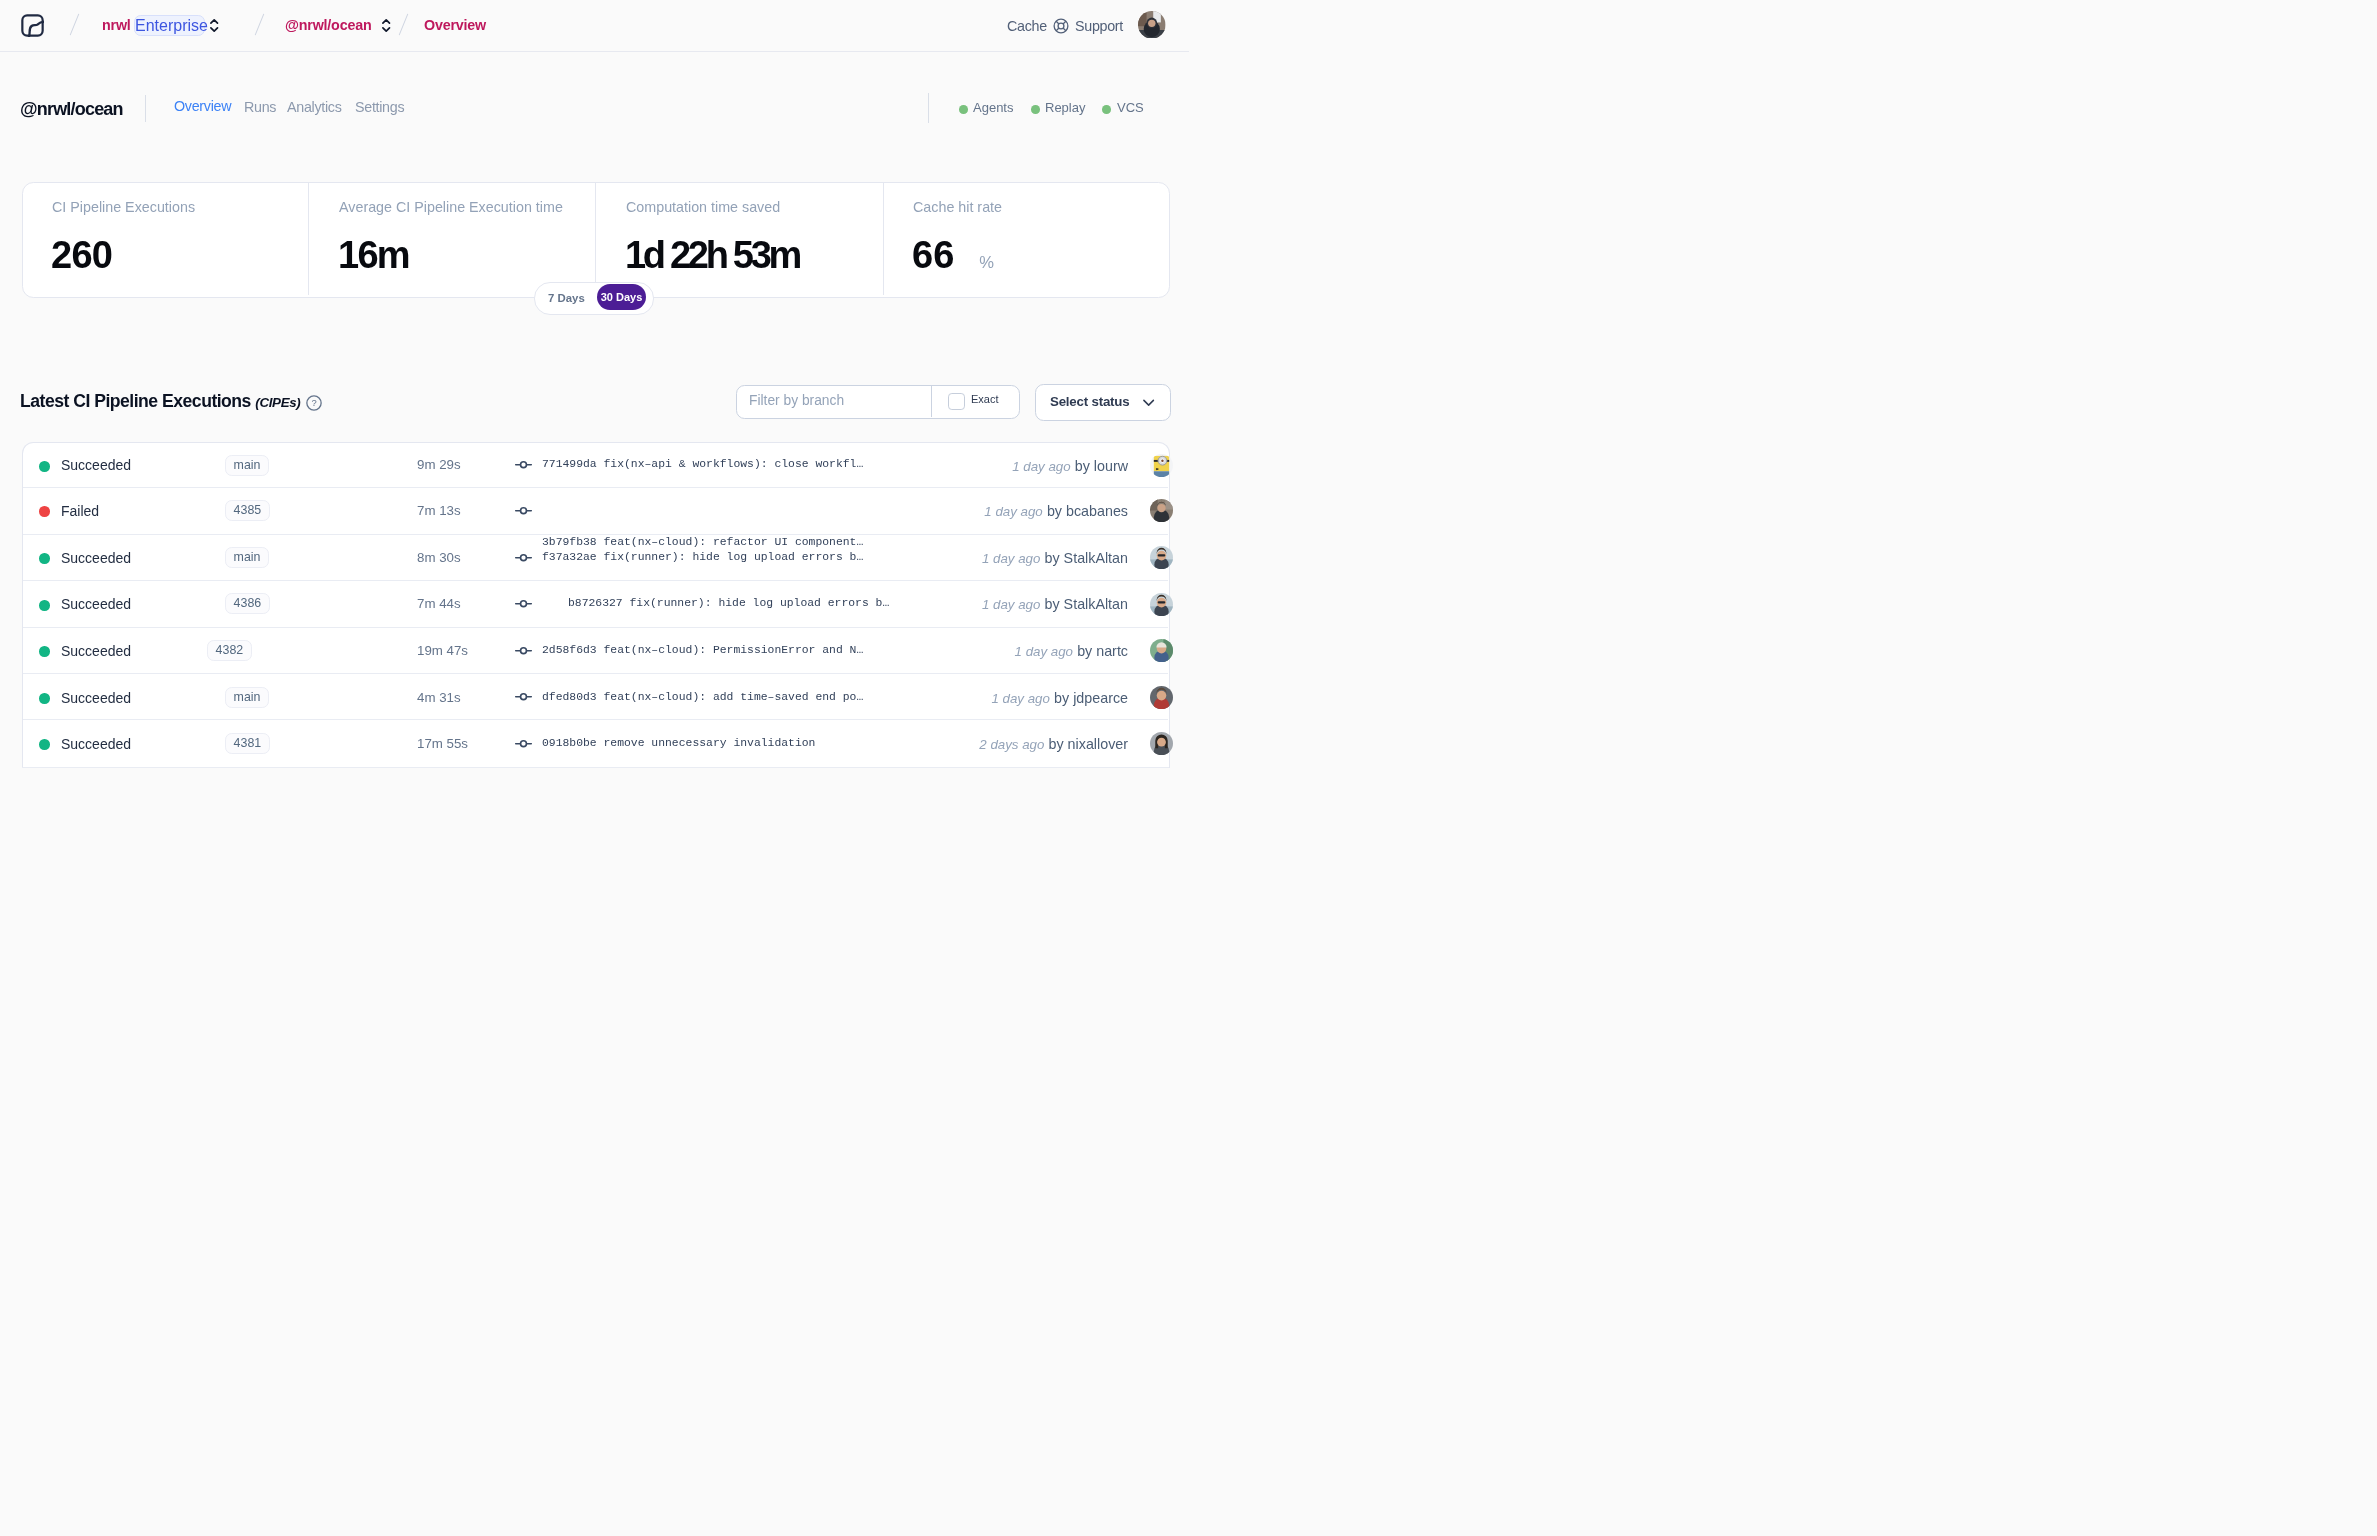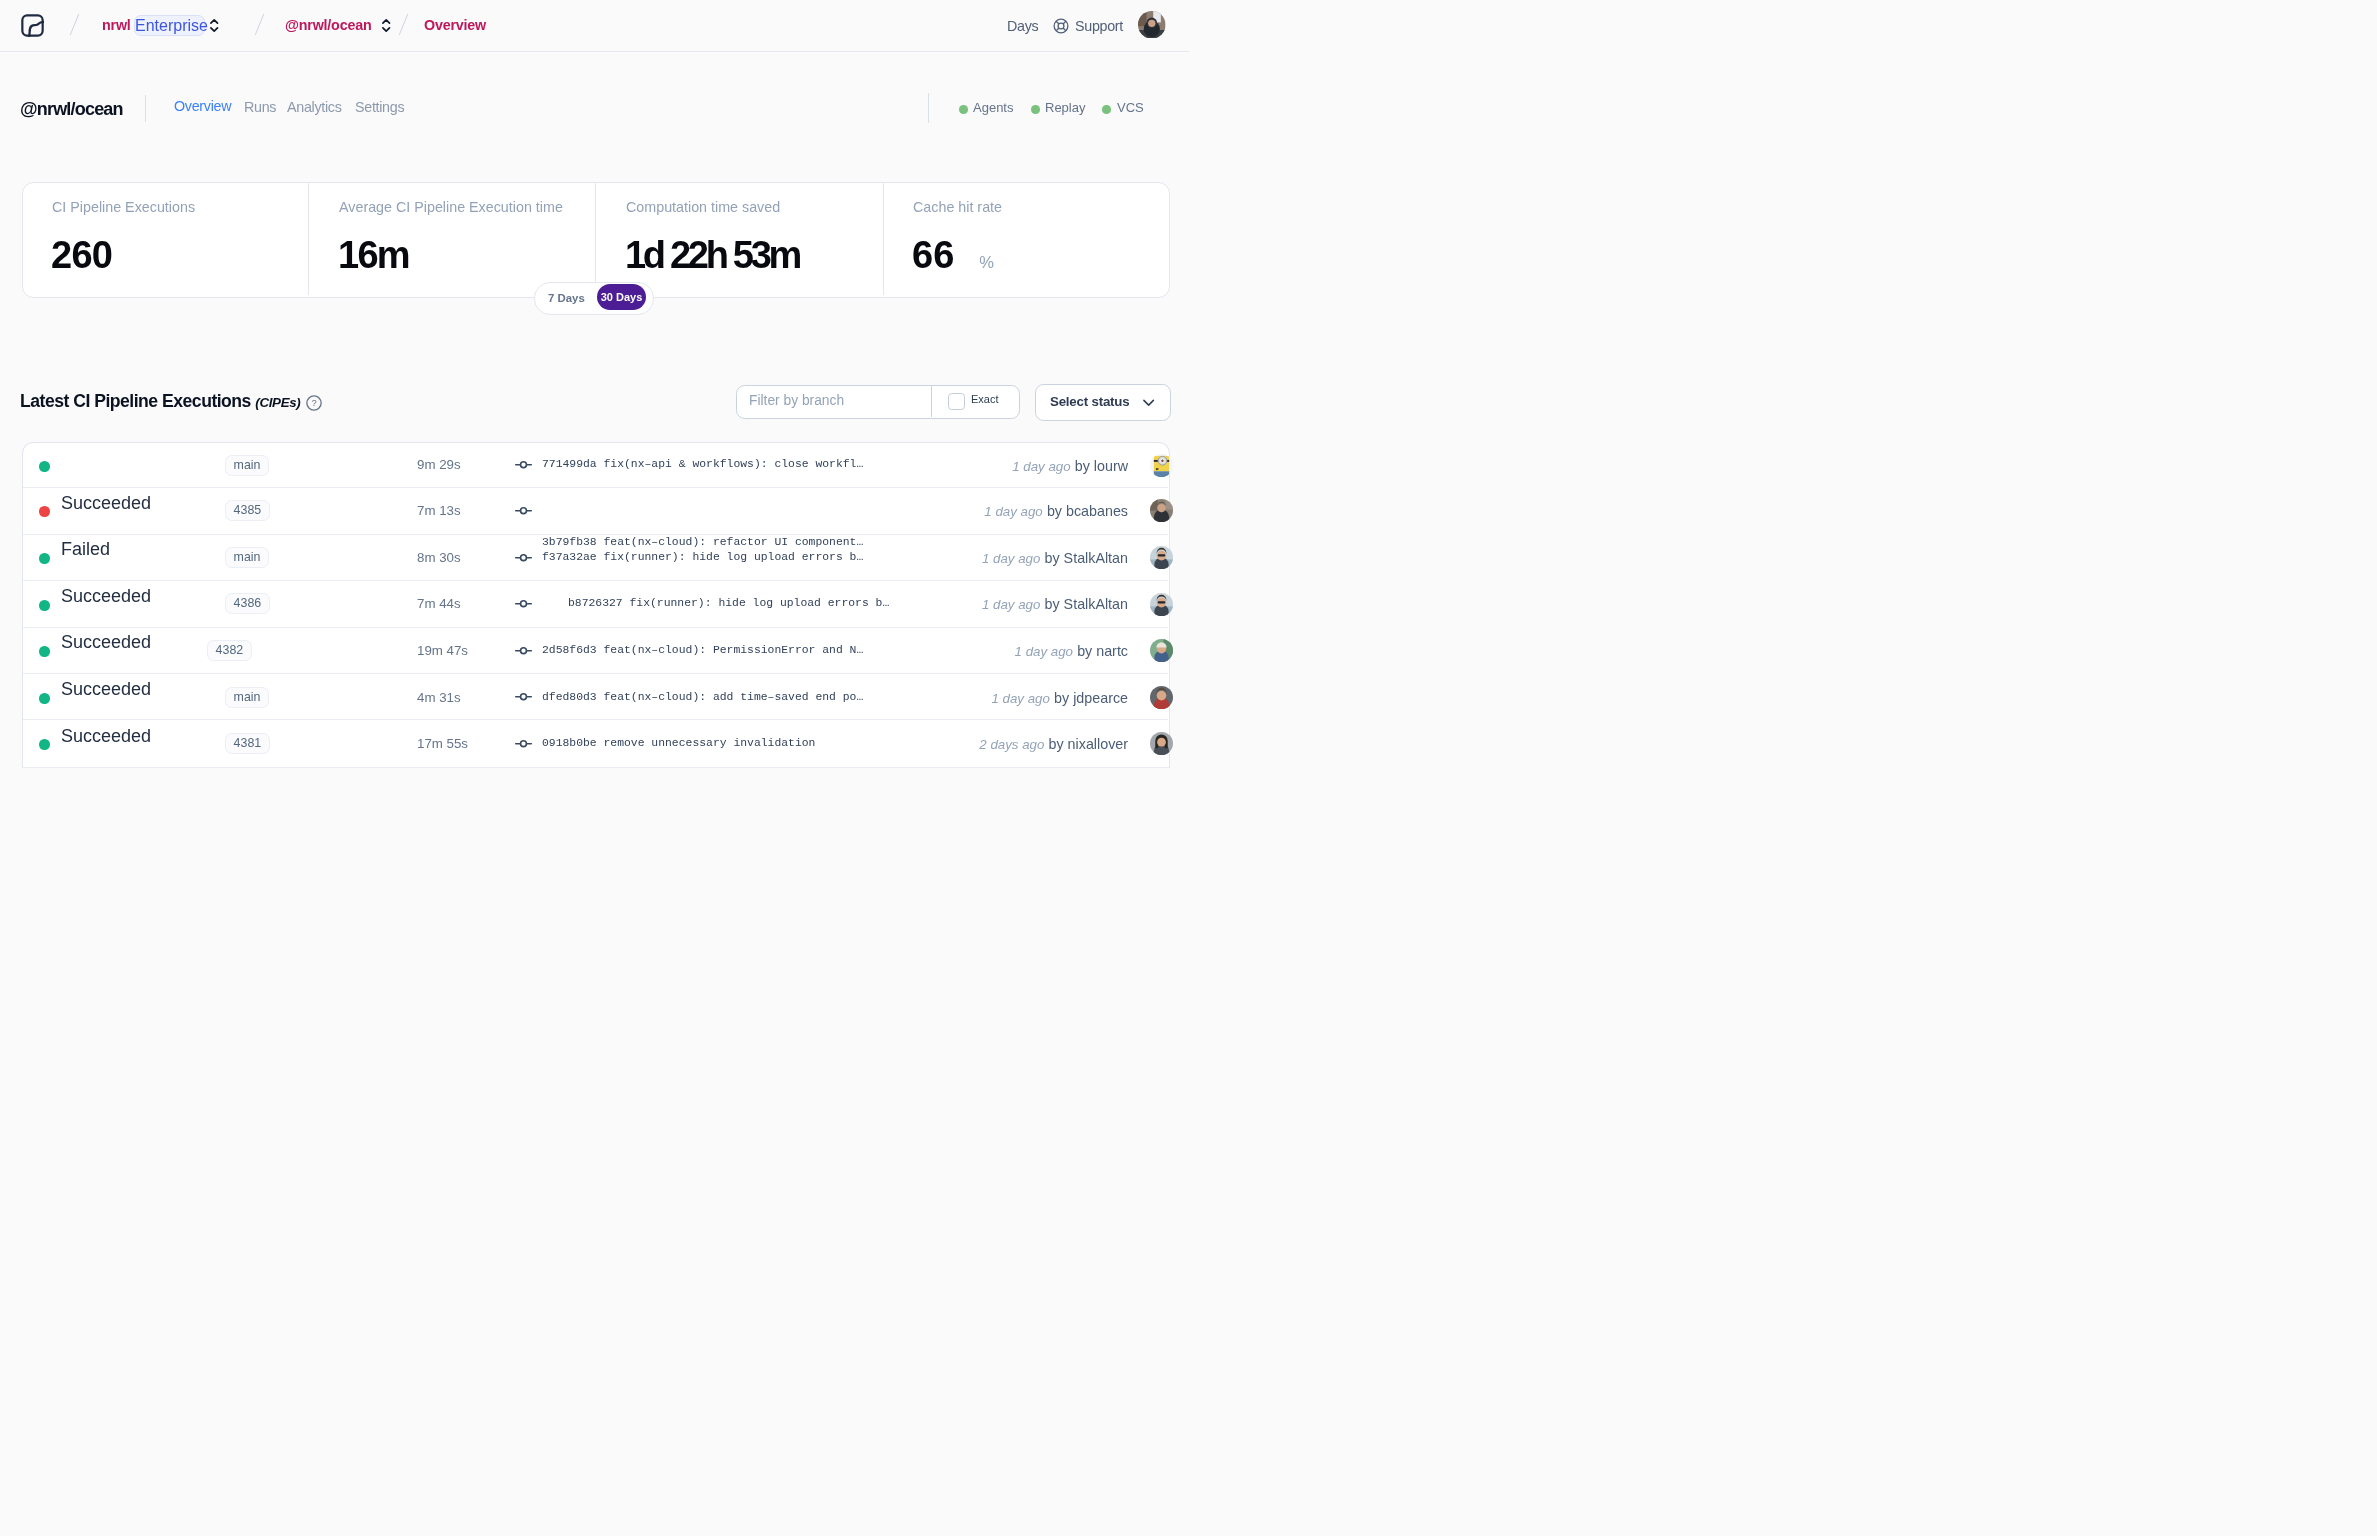--- a/index.html
+++ b/index.html
@@ -11,21 +11,21 @@
   .tab{font-size:14.3px;letter-spacing:-0.3px;color:#8c99ad;font-weight:500;}
   .dot{width:8.6px;height:8.6px;border-radius:50%;background:#79c17d;}
   .svclabel{font-size:13px;color:#64748b;}
   .statlabel{font-size:14.3px;color:#93a2b7;font-weight:500;}
   .statnum{font-size:38px;font-weight:700;color:#080a0f;}
   .pill{background:#fbfbfd;border:1px solid #eceef5;border-radius:6.7px;color:#53687f;font-size:12.4px;line-height:19px;padding:0 7.6px;display:inline-block;}
   .dur{font-size:13.3px;color:#64748b;}
   .mono{font-family:"Liberation Mono",monospace;font-size:11.4px;color:#32415a;letter-spacing:0px;white-space:pre;}
   .meta-ago{font-size:13.3px;color:#94a3b8;font-style:italic;}
   .meta-by{font-size:14.3px;color:#4b5d75;}
-  .status-txt{font-size:18px;color:#232e42;font-weight:500;margin-top:36px;}
+  .status-txt{font-size:14px;color:#232e42;font-weight:500;}
 </style>
 </head>
 <body>
 
 <div class="abs" style="left:0;top:0;width:1189px;height:51px;border-bottom:1px solid #e7e9f0;"></div>
 
 <svg class="abs" style="left:21px;top:14.3px;" width="23" height="23" viewBox="0 0 24 24" fill="none">
   <rect x="1.4" y="1.4" width="21.2" height="21.2" rx="5" stroke="#202a42" stroke-width="2.3"></rect>
   <path d="M8.4 23.2 C 9.9 19.0, 7.7 15.2, 11.1 12.5 C 13.3 10.7, 15.5 12.5, 17.5 10.8 C 19.1 9.4, 19.9 8.5, 23.2 8.3" stroke="#202a42" stroke-width="2.4" stroke-linecap="round" fill="none"></path>
 </svg>
@@ -42,21 +42,21 @@
 
 <div class="abs slash" style="left:259px;top:13.3px;"></div>
 <div class="abs crumb" style="left:285px;top:17px;">@nrwl/ocean</div>
 <svg class="abs" style="left:380px;top:17px;" width="12.4" height="17" viewBox="0 0 13 18" fill="none" stroke="#10182b" stroke-width="1.8" stroke-linecap="round" stroke-linejoin="round">
   <path d="M3 6.5 L6.5 3 L10 6.5"></path>
     <path d="M3 11.5 L6.5 15 L10 11.5"></path>
 </svg>
 <div class="abs slash" style="left:403px;top:13.3px;"></div>
 <div class="abs crumb" style="left:424px;top:17px;">Overview</div>
 
-<div class="abs navlink" style="left:1007px;top:18px;">Days</div>
+<div class="abs navlink" style="left:1007px;top:18px;">Cache</div>
 <svg class="abs" style="left:1053px;top:18px;" width="16" height="16" viewBox="0 0 17 17" fill="none" stroke="#526078" stroke-width="1.4">
   <circle cx="8.5" cy="8.5" r="7.3"></circle>
   <circle cx="8.5" cy="8.5" r="3.1"></circle>
   <path d="M6.3 6.3 L3.4 3.4 M10.7 6.3 L13.6 3.4 M10.7 10.7 L13.6 13.6 M6.3 10.7 L3.4 13.6"></path>
 </svg>
 <div class="abs navlink" style="left:1075px;top:18px;">Support</div>
 
 <svg class="abs" style="left:1138px;top:10.5px;" width="27.6" height="27.6" viewBox="0 0 29 29">
   <defs>
       <clipPath id="avh">

